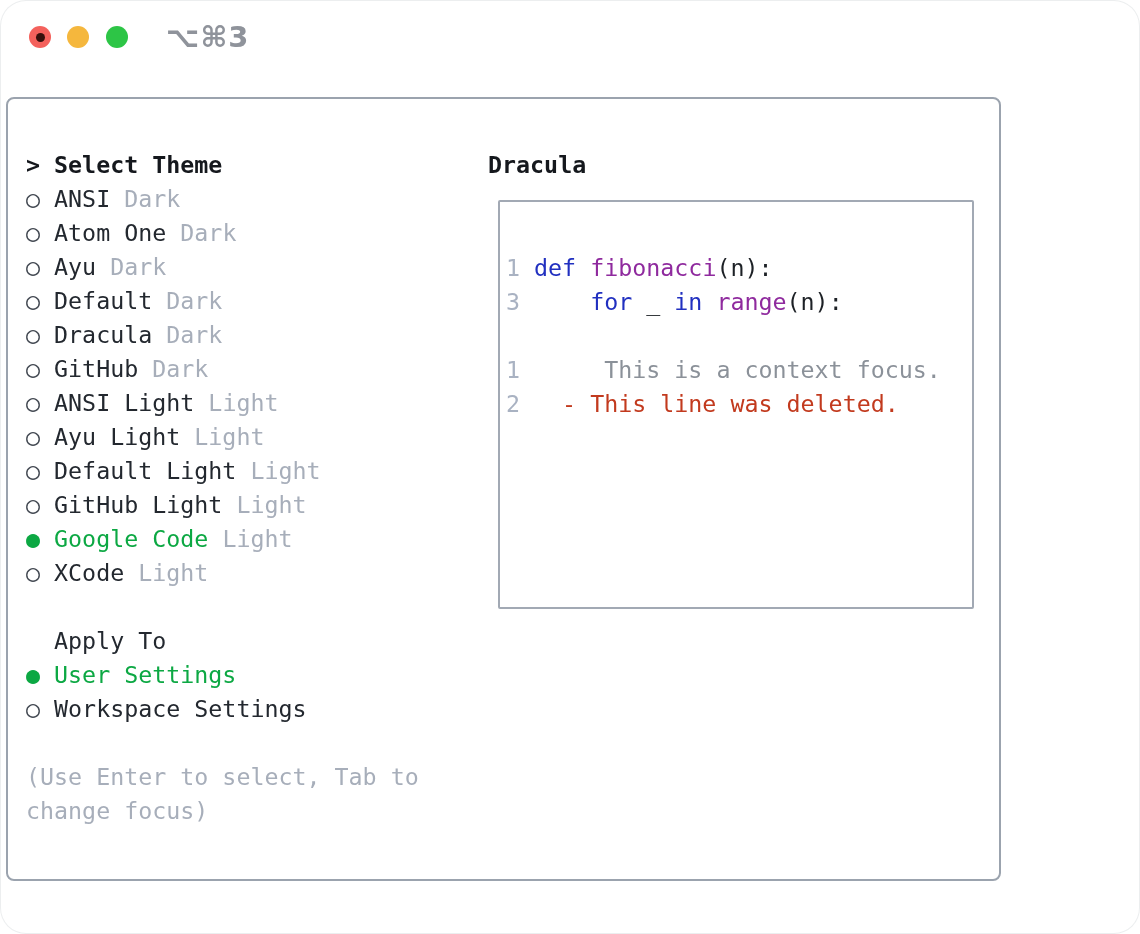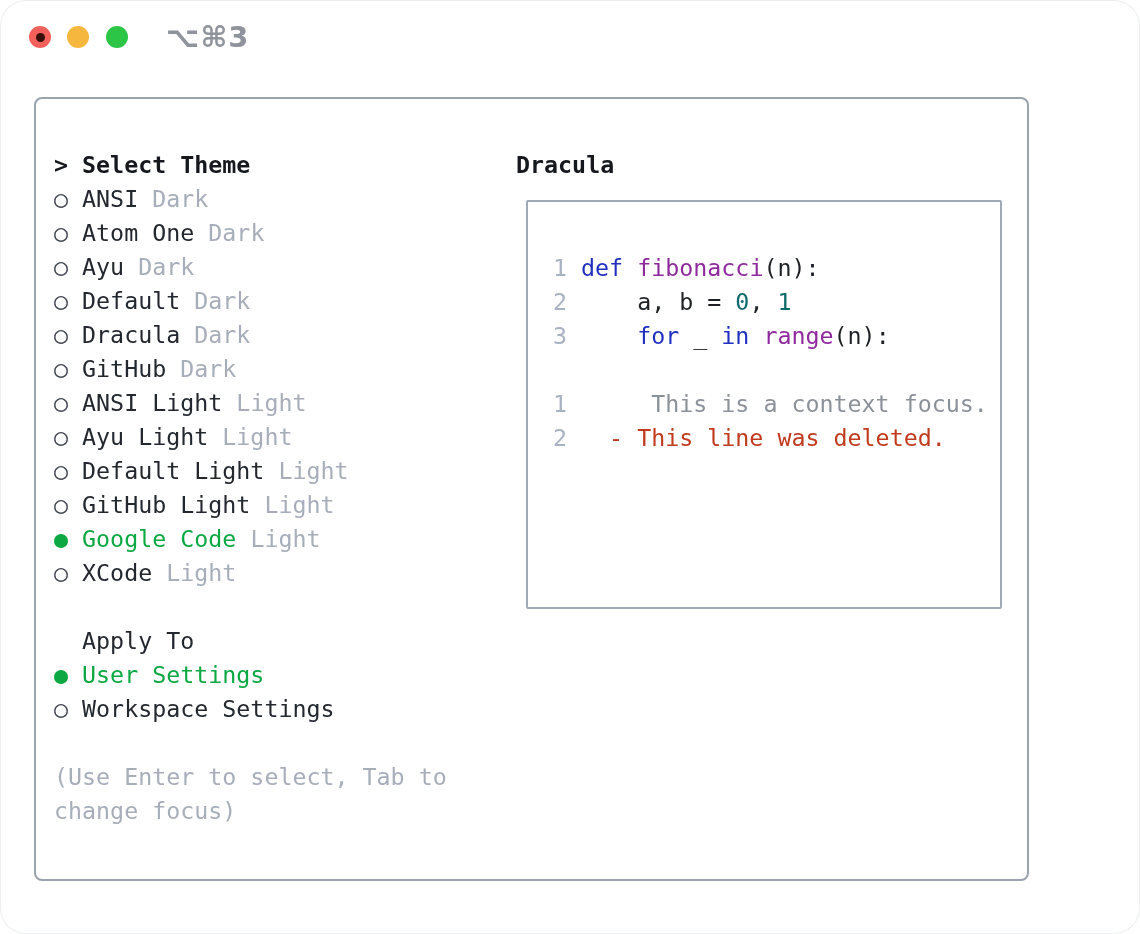--- a/index.html
+++ b/index.html
@@ -22,21 +22,21 @@
     border-radius:50%; background:#37100c;
   }
   .win-title {
     position:absolute; left:166px; top:20px; font-size:29px; font-weight:bold;
     color:var(--titlebar-gray,#8f939b); letter-spacing:1px;
     font-family:"DejaVu Sans","DejaVu Sans Mono",sans-serif;
   }
 
   
   .panel {
-    position:absolute; left:34px; top:97px; width:995px; height:784px;
+    position:absolute; left:6px; top:97px; width:995px; height:784px;
     border:2px solid var(--panel-border,#9ba3ae); border-radius:8px; background:#fff;
   }
 
   .left-col {
     position:absolute; left:18px; top:49px;
     font-size:23.3px; line-height:34px; white-space:pre;
   }
   .row { height:34px; }
   .row.header { font-weight:bold; color:#15181d; }
   .row .bullet { color:var(--bullet-gray,#454b54); }
@@ -47,21 +47,21 @@
   .row.muted { color:var(--muted-gray,#a7aeba); }
 
   .preview-title {
     position:absolute; left:480px; top:49px; height:34px;
     font-size:23.3px; line-height:34px; font-weight:bold; color:#15181d;
   }
   .preview-box {
     position:absolute; left:490px; top:101px; width:476px; height:409px;
     border:2px solid var(--preview-border,#a2a9b4); border-radius:2px; background:#fff;
   }
-  .code { padding:49px 0 0 25px; font-size:23.3px; line-height:34px; }
+  .code { padding:49px 0 0 6px; font-size:23.3px; line-height:34px; }
   .cl { height:34px; white-space:pre; }
   .tk-ln  { color:var(--line-number-gray,#a9b2c2); }
   .tk-kw  { color:var(--keyword-blue,#2130c0); }
   .tk-fn  { color:var(--function-purple,#8f2a9e); }
   .tk-num { color:var(--number-teal,#0f6b6b); }
   .tk-pl  { color:#1d2126; }
   .tk-ctx { color:var(--context-gray,#8b9199); }
   .tk-del { color:var(--deleted-red,#c23a1e); }
   .tk-add { color:var(--added-green,#00c117); }
 </style>
@@ -80,21 +80,20 @@
   </div>
 
   <div class="panel">
     <div class="left-col"><div class="row header"><span class="prompt">&gt; </span><span class="hdr">Select Theme</span></div><div class="row theme"><span class="bullet">○ </span><span class="name">ANSI</span><span class="variant"> Dark</span></div><div class="row theme"><span class="bullet">○ </span><span class="name">Atom One</span><span class="variant"> Dark</span></div><div class="row theme"><span class="bullet">○ </span><span class="name">Ayu</span><span class="variant"> Dark</span></div><div class="row theme"><span class="bullet">○ </span><span class="name">Default</span><span class="variant"> Dark</span></div><div class="row theme"><span class="bullet">○ </span><span class="name">Dracula</span><span class="variant"> Dark</span></div><div class="row theme"><span class="bullet">○ </span><span class="name">GitHub</span><span class="variant"> Dark</span></div><div class="row theme"><span class="bullet">○ </span><span class="name">ANSI Light</span><span class="variant"> Light</span></div><div class="row theme"><span class="bullet">○ </span><span class="name">Ayu Light</span><span class="variant"> Light</span></div><div class="row theme"><span class="bullet">○ </span><span class="name">Default Light</span><span class="variant"> Light</span></div><div class="row theme"><span class="bullet">○ </span><span class="name">GitHub Light</span><span class="variant"> Light</span></div><div class="row theme sel"><span class="bullet">● </span><span class="name">Google Code</span><span class="variant"> Light</span></div><div class="row theme"><span class="bullet">○ </span><span class="name">XCode</span><span class="variant"> Light</span></div><div class="row">&nbsp;</div><div class="row apply-label"><span>Apply To</span></div><div class="row theme sel"><span class="bullet">● </span><span class="name">User Settings</span></div><div class="row theme"><span class="bullet">○ </span><span class="name">Workspace Settings</span></div><div class="row">&nbsp;</div><div class="row muted">(Use Enter to select, Tab to</div><div class="row muted">change focus)</div></div>
 
     <div class="preview-title">Dracula</div>
 
     <div class="preview-box">
       <div class="code">
           <div class="cl"><span class="tk-ln">1 </span><span class="tk-kw">def </span><span class="tk-fn">fibonacci</span><span class="tk-pl">(n):</span></div>
-          <div class="cl"><span class="tk-ln">2 </span><span class="tk-pl">    a, b = </span><span class="tk-num">0</span><span class="tk-pl">, </span><span class="tk-num">1</span></div>
           <div class="cl"><span class="tk-ln">3 </span><span class="tk-pl">    </span><span class="tk-kw">for</span><span class="tk-pl"> _ </span><span class="tk-kw">in</span><span class="tk-pl"> </span><span class="tk-fn">range</span><span class="tk-pl">(n):</span></div>
           <div class="cl">&nbsp;</div>
           <div class="cl"><span class="tk-ln">1 </span><span class="tk-ctx">     This is a context focus.</span></div>
           <div class="cl"><span class="tk-ln">2 </span><span class="tk-del">  - This line was deleted.</span></div>
         </div>
     </div>
   </div>
 
 </div>
 

